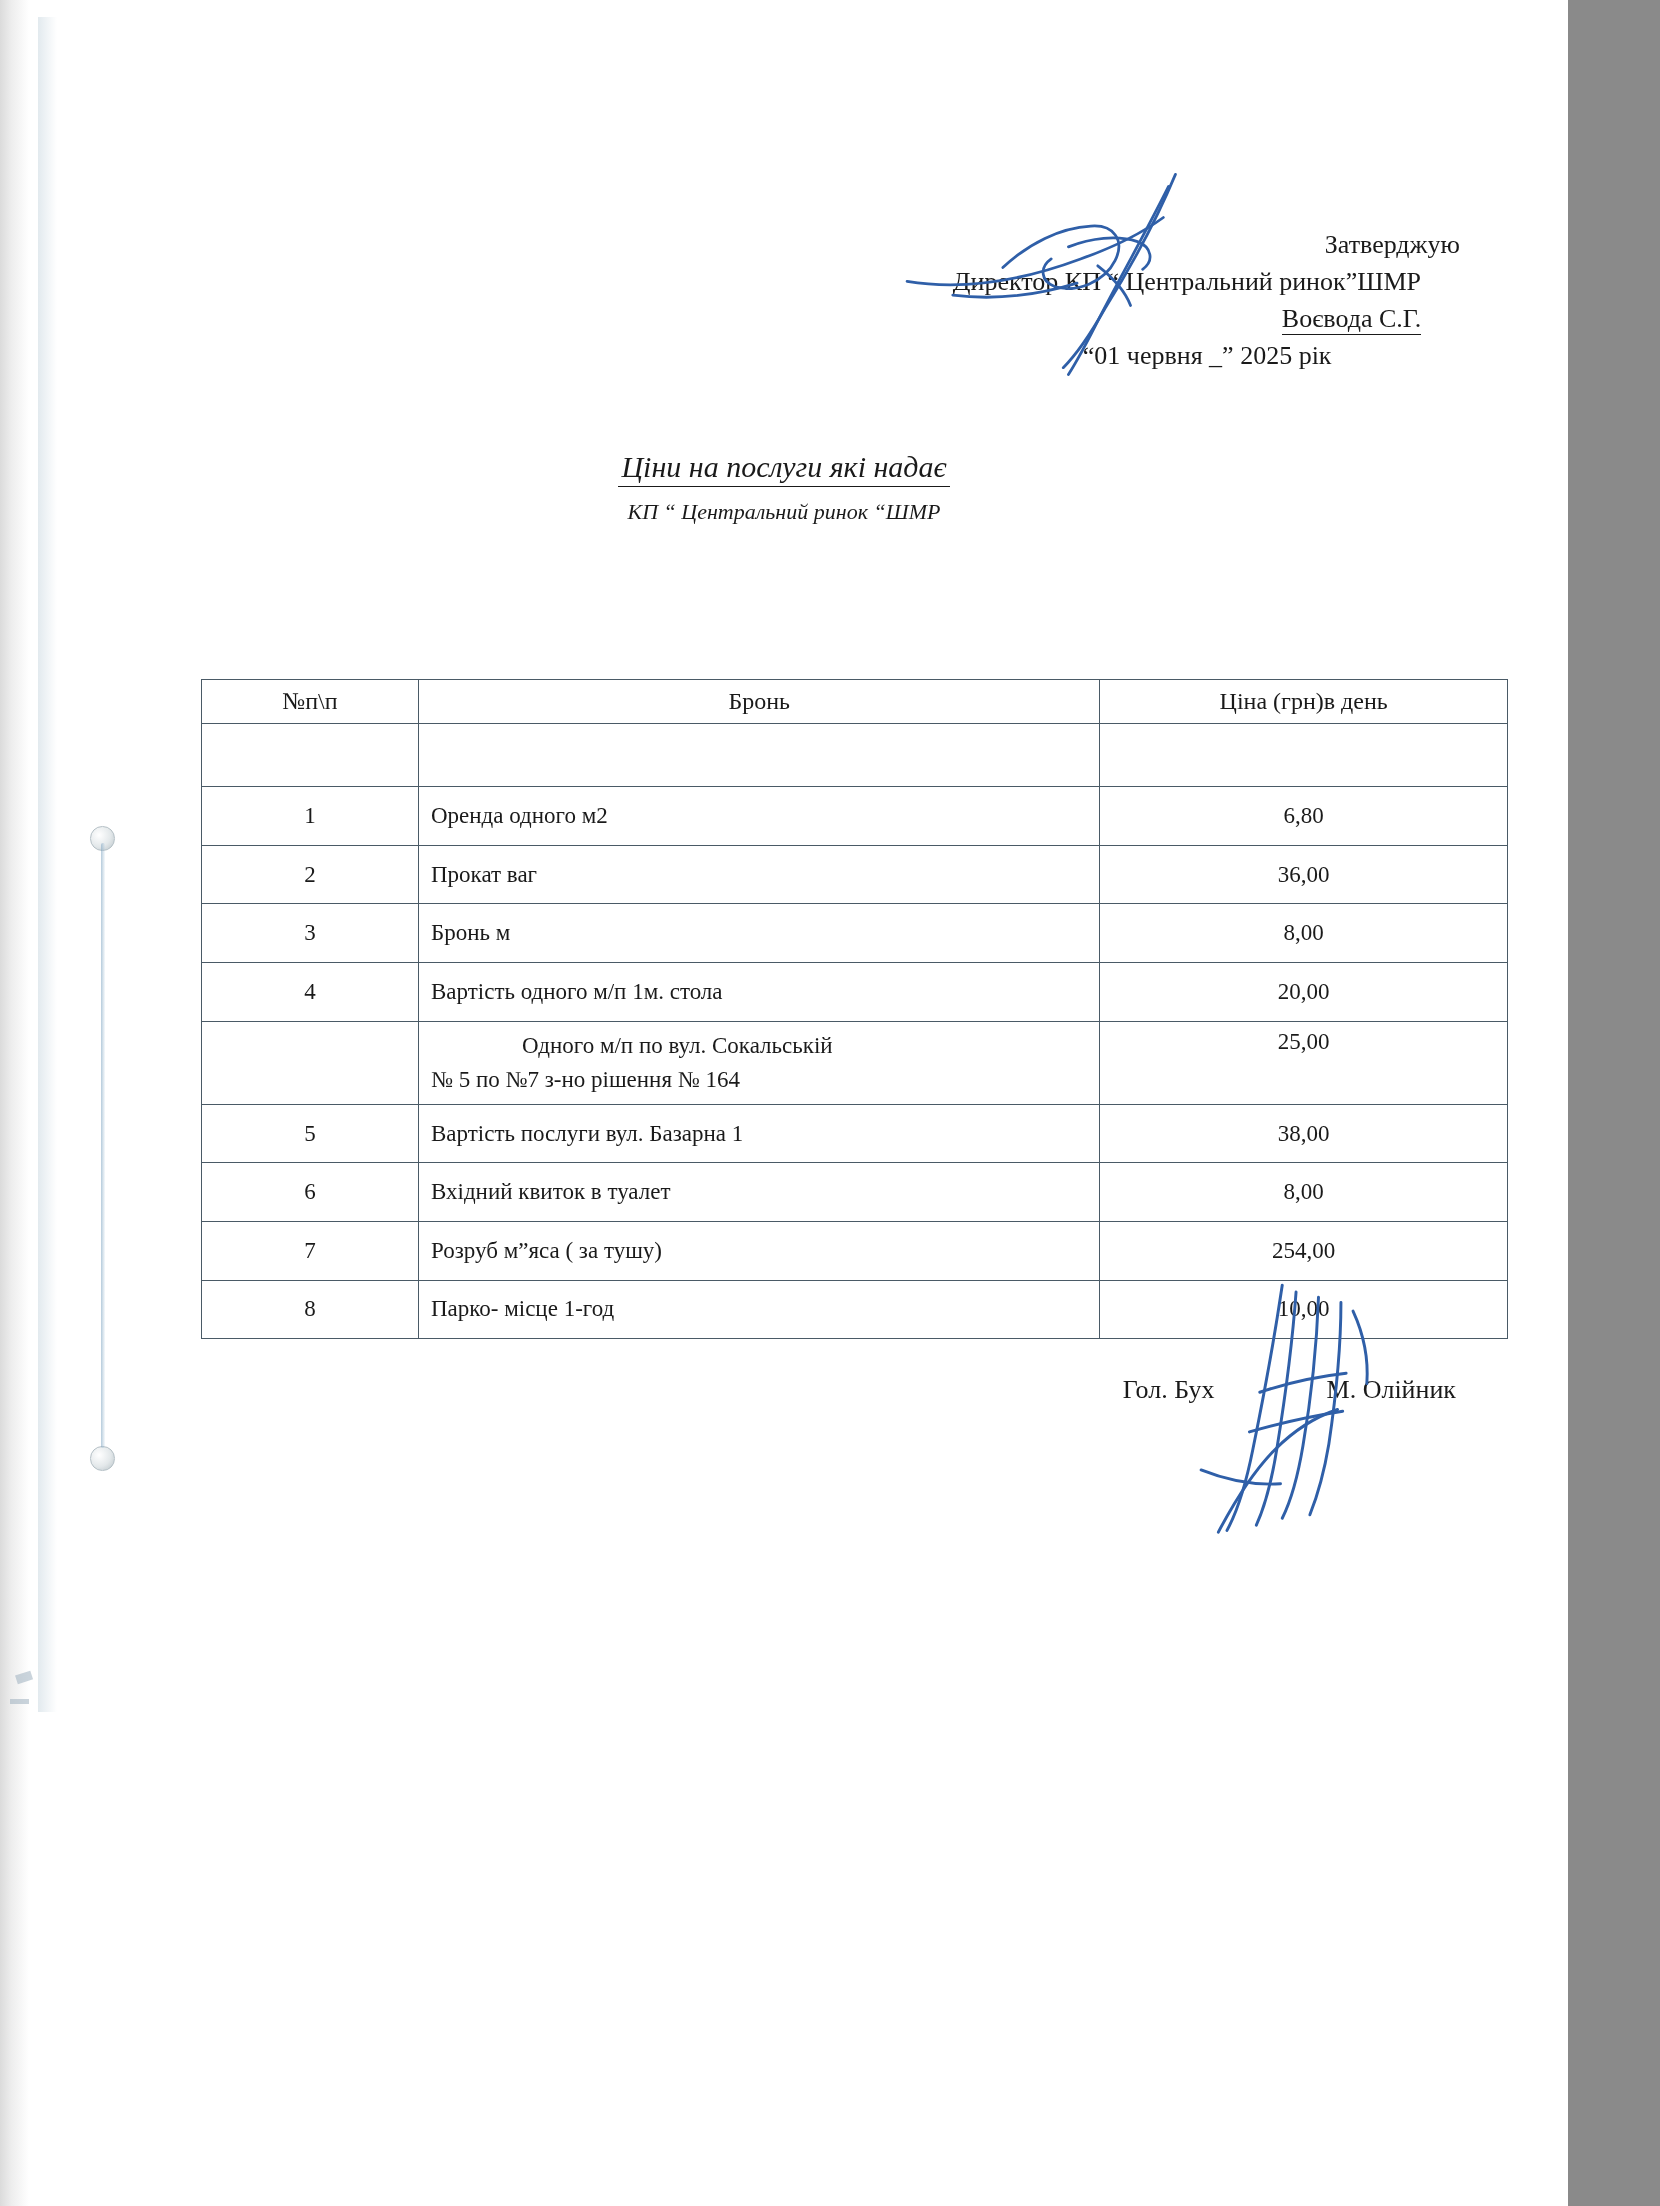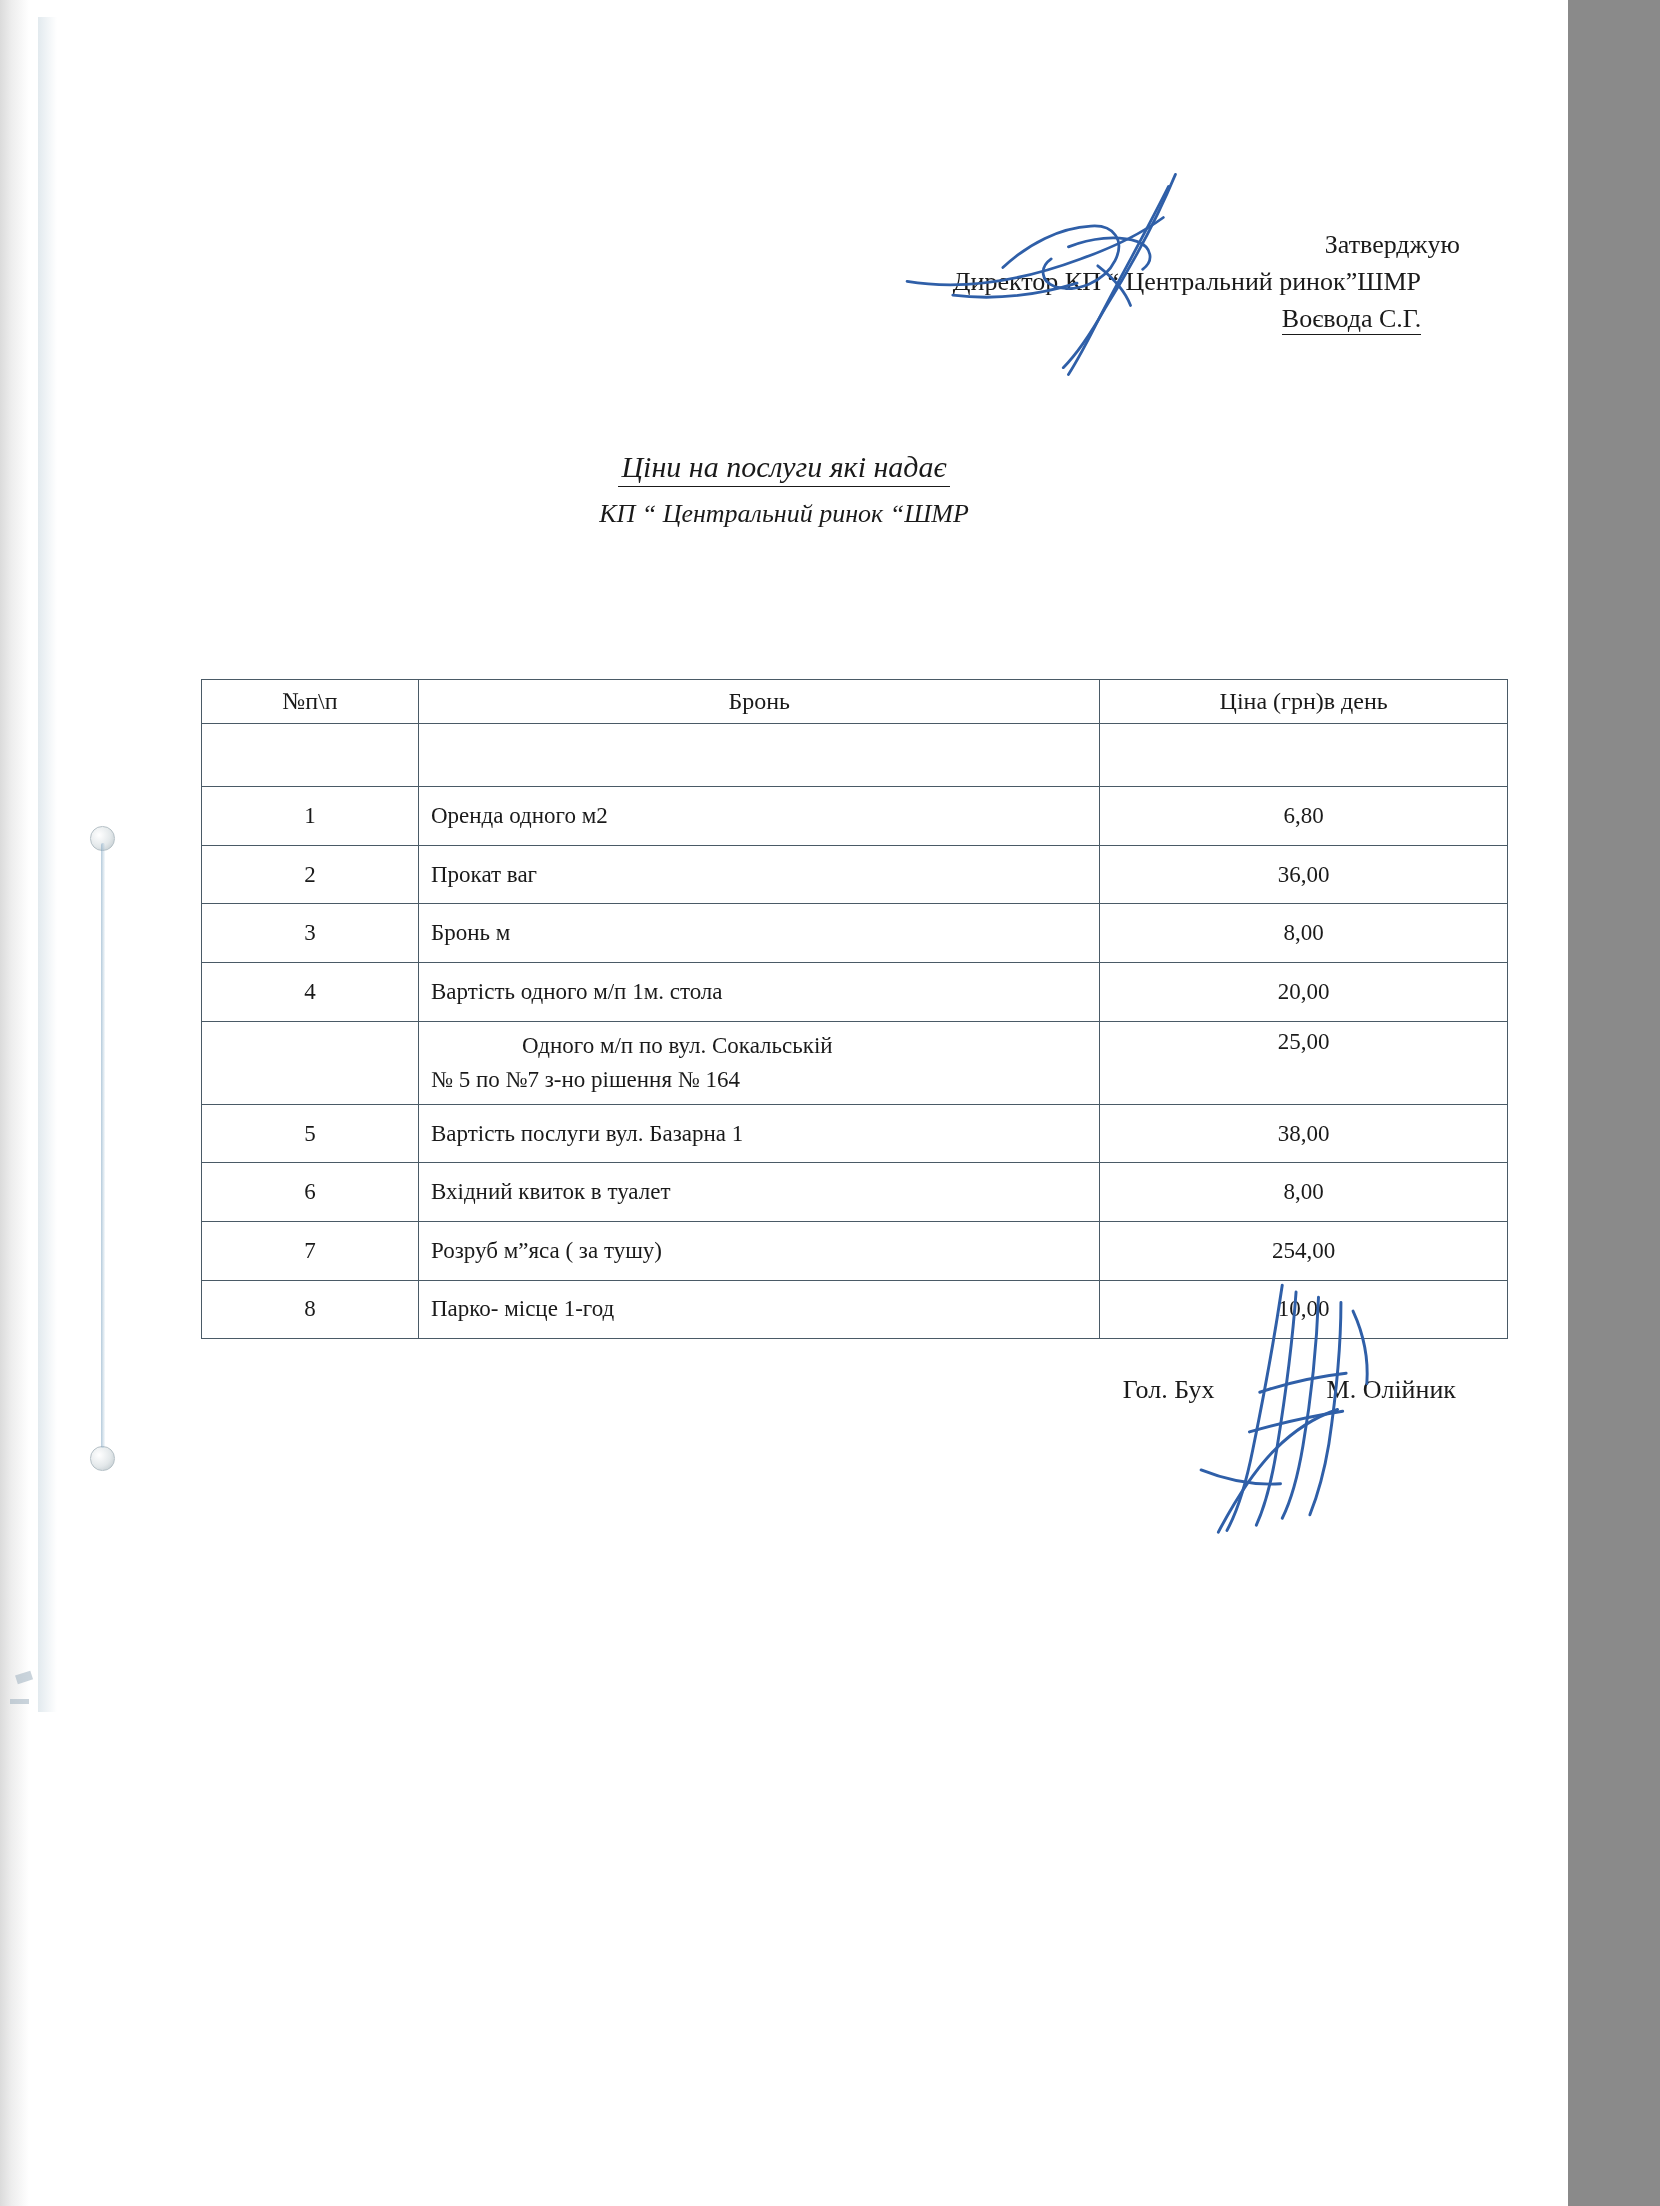--- a/index.html
+++ b/index.html
@@ -80,21 +80,21 @@
     margin-bottom: 7px;
   }
   .title-block .t2 {
     font-size: 26px;
     display: inline-block;
     border-bottom: 1.7px solid #1a1a1a;
     padding: 0 3.5px 1.7px 3.5px;
     margin-bottom: 5.2px;
   }
   .title-block .t3 {
-    font-size: 26px;
+    font-size: 22px;
     display: block;
     margin-top: 5.2px;
   }
 
   
   table.price {
     position: absolute;
     left: 201px;
     top: 679px;
     width: 1307px;
@@ -145,20 +145,21 @@
   <div class="punch-line" style="left:101px; top:843px; height:605px;"></div>
   <div class="flecks" style="left:15.6px; top:1673px; width:15.6px; height:8.6px; transform:rotate(-18deg);"></div>
   <div class="flecks" style="left:10.4px; top:1699px; width:19px; height:5.2px;"></div>
   <div class="flecks" style="left:1589px; top:1626px; width:4.3px; height:12px; transform:rotate(20deg);"></div>
   <div class="flecks" style="left:1596px; top:1657px; width:7px; height:5.2px;"></div>
 
   <div class="hdr">
     <div class="ln1">Затверджую</div>
     <div class="ln2">Директор КП “ Центральний ринок”ШМР</div>
     <div class="ln3"><span class="ul">Воєвода С.Г.</span></div>
+    <div class="ln4">“01 червня _” 2025 рік</div>
   </div>
 
   <svg class="ink" style="left:899px; top:164px;" width="294" height="233" viewBox="0 0 340 270">
     <g fill="none" stroke="#2f5fa8" stroke-width="3.2" stroke-linecap="round">
       <path d="M320 12 C300 60, 268 120, 238 168 C222 196, 206 220, 190 236"></path>
       <path d="M312 26 C286 78, 258 128, 232 178 C218 206, 206 228, 196 244"></path>
       <path d="M9 136 C70 146, 140 136, 210 110 C250 96, 284 78, 306 62"></path>
       <path d="M120 120 C150 92, 186 74, 222 72 C248 70, 262 88, 250 112 C238 136, 206 150, 180 142 C164 136, 162 120, 176 110"></path>
       <path d="M196 96 C222 86, 252 82, 276 90 C292 96, 296 112, 282 122"></path>
       <path d="M230 118 C248 132, 262 148, 268 164"></path>

